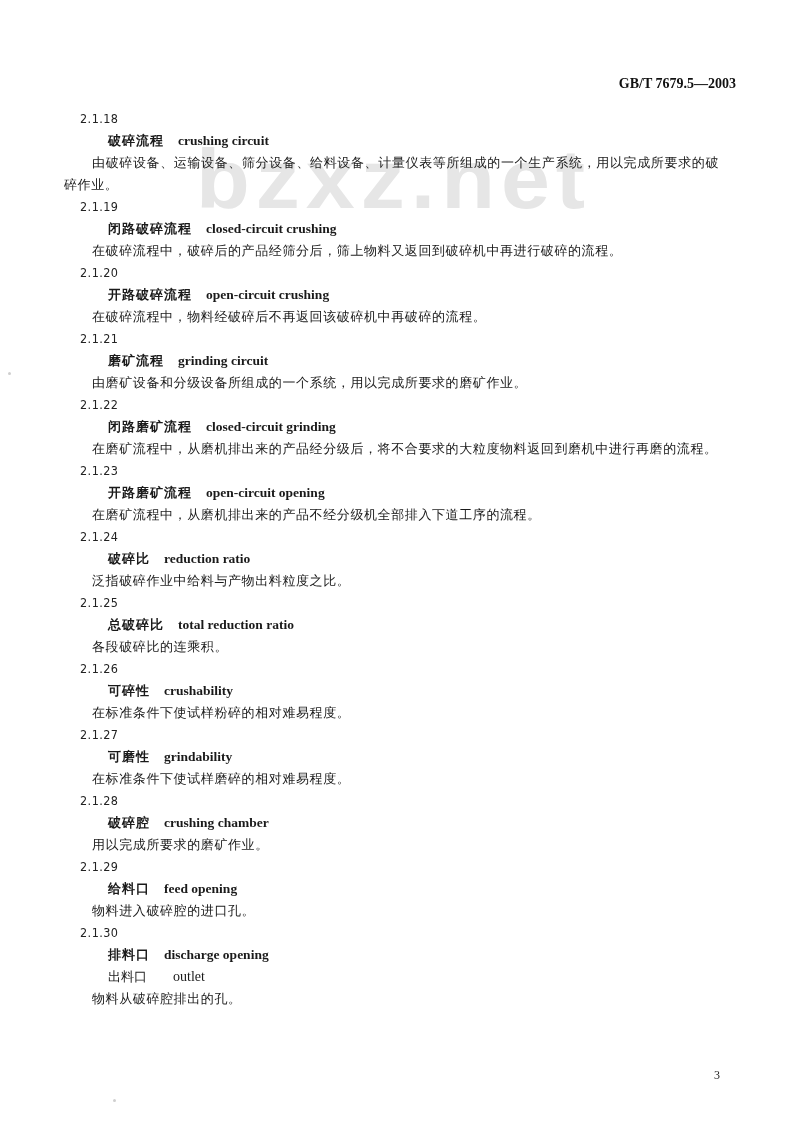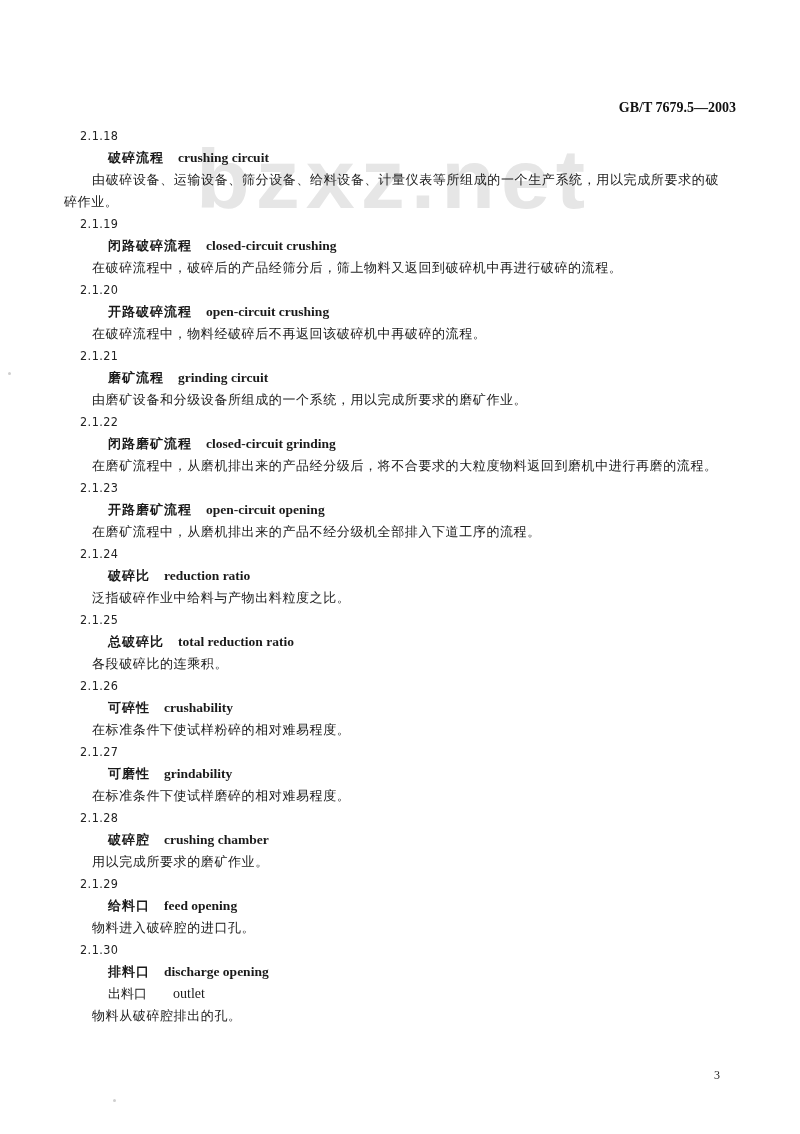--- a/index.html
+++ b/index.html
@@ -11,23 +11,23 @@
     .watermark {
       position: absolute; left: 196px; top: 138px;
       font-family: "Liberation Sans", "DejaVu Sans", sans-serif;
       font-weight: bold; font-size: 88px; line-height: 88px;
       color: #e6e6e6; letter-spacing: 6px; z-index: 0;
       transform: scaleY(0.95); transform-origin: top left;
     }
     .std-code {
       position: absolute; right: 64px; top: 76px;
       font-family: "Liberation Serif", "DejaVu Serif", serif;
-      font-weight: bold; font-size: 14px; color: #111; z-index: 1; margin-top: 24px;
+      font-weight: bold; font-size: 14px; color: #111; z-index: 1;
     }
-    .content { position: absolute; left: 0; top: 125px; width: 800px; z-index: 1; }
+    .content { position: absolute; left: 0; top: 108px; width: 800px; z-index: 1; }
     .entry { position: relative; }
     .clause {
       margin-left: 80px; height: 22px; line-height: 22px;
       font-family: "DejaVu Sans", sans-serif; font-size: 12.5px;
       letter-spacing: 0.5px; color: #222; transform: scaleX(0.9); transform-origin: left;
     }
     .term-line {
       margin-left: 108px; height: 22px; line-height: 22px; font-size: 13px; white-space: nowrap;
     }
     .term-zh { font-family: "DejaVu Sans", sans-serif; font-weight: bold; letter-spacing: 1px; margin-top: 36px; }

